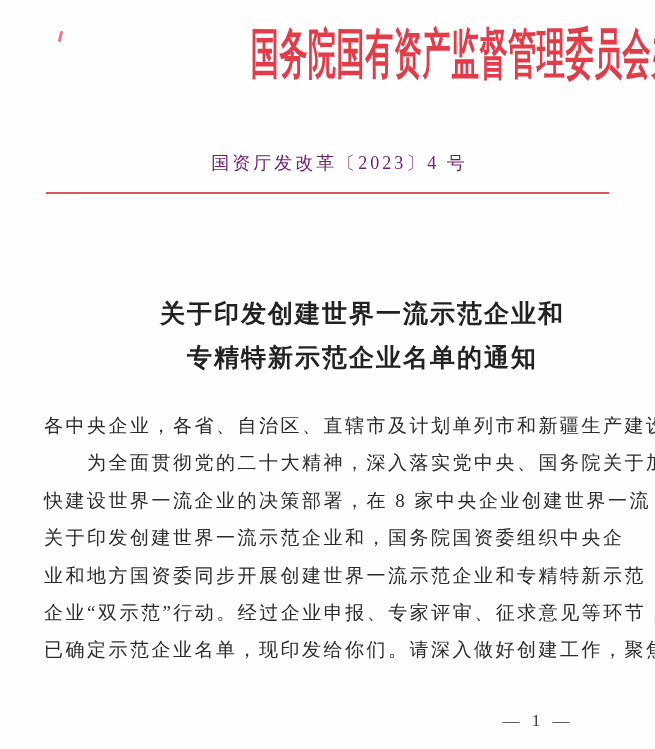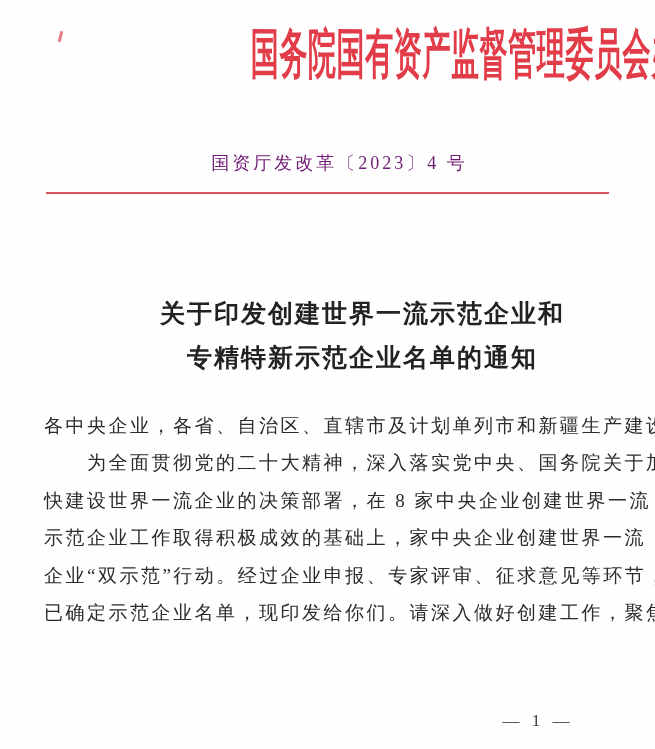--- a/index.html
+++ b/index.html
@@ -123,20 +123,21 @@
 
   <div class="doc-title">
     <div>关于印发创建世界一流示范企业和</div>
     <div>专精特新示范企业名单的通知</div>
   </div>
 
   <div class="body-block">
     <div class="body-line">各中央企业，各省、自治区、直辖市及计划单列市和新疆生产建设</div>
     <div class="body-line indent">为全面贯彻党的二十大精神，深入落实党中央、国务院关于加</div>
     <div class="body-line">快建设世界一流企业的决策部署，在 8 家中央企业创建世界一流</div>
-    <div class="body-line">示范企业工作取得积极成效的基础上，家中央企业创建世界一流</div>
+    <div class="body-line">关于印发创建世界一流示范企业和，国务院国资委组织中央企</div>
+    <div class="body-line">业和地方国资委同步开展创建世界一流示范企业和专精特新示范</div>
     <div class="body-line">企业“双示范”行动。经过企业申报、专家评审、征求意见等环节，</div>
     <div class="body-line">已确定示范企业名单，现印发给你们。请深入做好创建工作，聚焦</div>
   </div>
 
   <div class="page-number">— 1 —</div>
 
 </div>
 
 </body></html>

